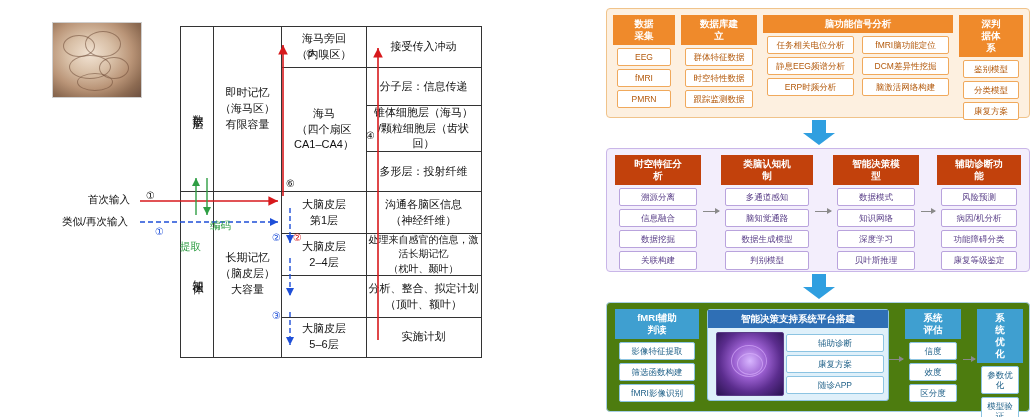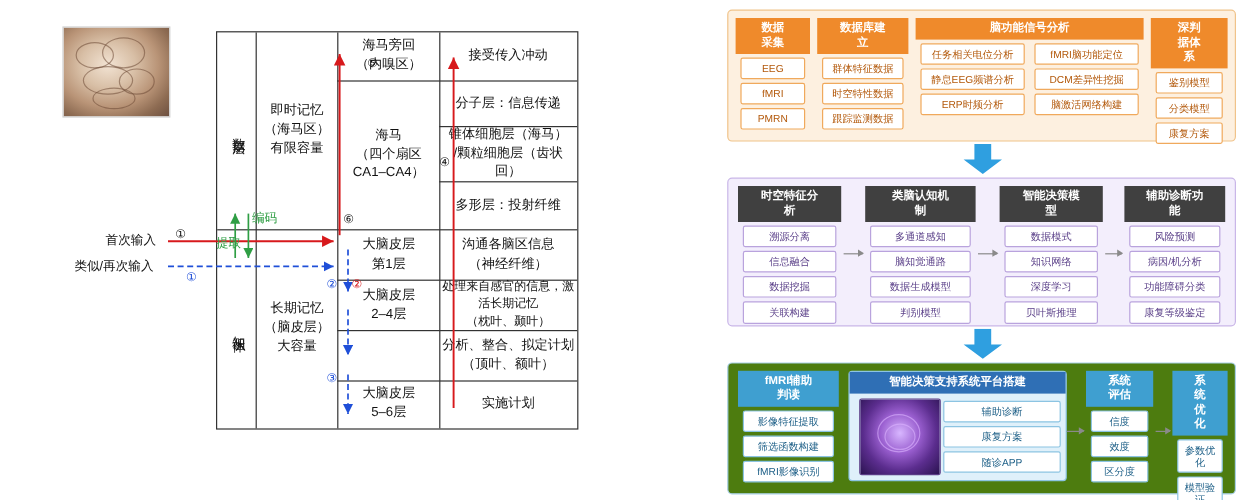--- a/index.html
+++ b/index.html
@@ -30,21 +30,21 @@
   .vline{position:absolute;top:0;bottom:0;width:1px;background:#333;}
   .hline{position:absolute;left:0;right:0;height:1px;background:#333;}
   .cell{
     position:absolute;display:flex;align-items:center;justify-content:center;
     text-align:center;line-height:1.45;font-size:11px;color:#111;
   }
   .cell.vert{writing-mode:vertical-rl;letter-spacing:2px;}
   .rowlabel{font-size:11px;}
   .arrow-svg{position:absolute;left:0;top:0;width:600px;height:417px;pointer-events:none;}
   .lbl{position:absolute;font-size:10.5px;color:#111;white-space:nowrap;}
-  .lbl.green{color:#2f9e44;}
+  .lbl.green{color:#2f9e44;margin-top:44px;}
   .circ{
     position:absolute;font-size:10px;color:#111;
   }
 
   
   #right{left:600px;top:0;width:434px;height:417px;}
   .block{
     position:absolute;border-radius:3px;
   }
   .blk-title{
@@ -56,21 +56,21 @@
     padding:3px 2px;margin:3px 4px;border-radius:2px;background:#fff;
   }
   .grp{position:absolute;border-radius:4px;}
 
   
   .s1{background:#fdf0e0;border:1px solid #f0c38a;}
   .s1 .blk-title{background:#ef8a2b;}
   .s1 .chip{border:1px solid #f0a95c;color:#b3590b;}
   
   .s2{background:#f3eefc;border:1px solid #c9b6e8;}
-  .s2 .blk-title{background:#404040;}
+  .s2 .blk-title{background:#c2410c;}
   .s2 .chip{border:1px solid #b9a3dd;color:#5b4089;}
   
   .s3{background:#4d7c0f;border:1px solid #a8cfe6;}
   .s3 .blk-title{background:#3f9fd0;}
   .s3 .chip{border:1px solid #8cc4e2;color:#1d5f87;}
   .s3b .blk-title{background:#2f6fb5;}
 
   .bigarrow{position:absolute;}
   .hconn{position:absolute;height:1px;background:#8a8a8a;}
   .hconn:after{

